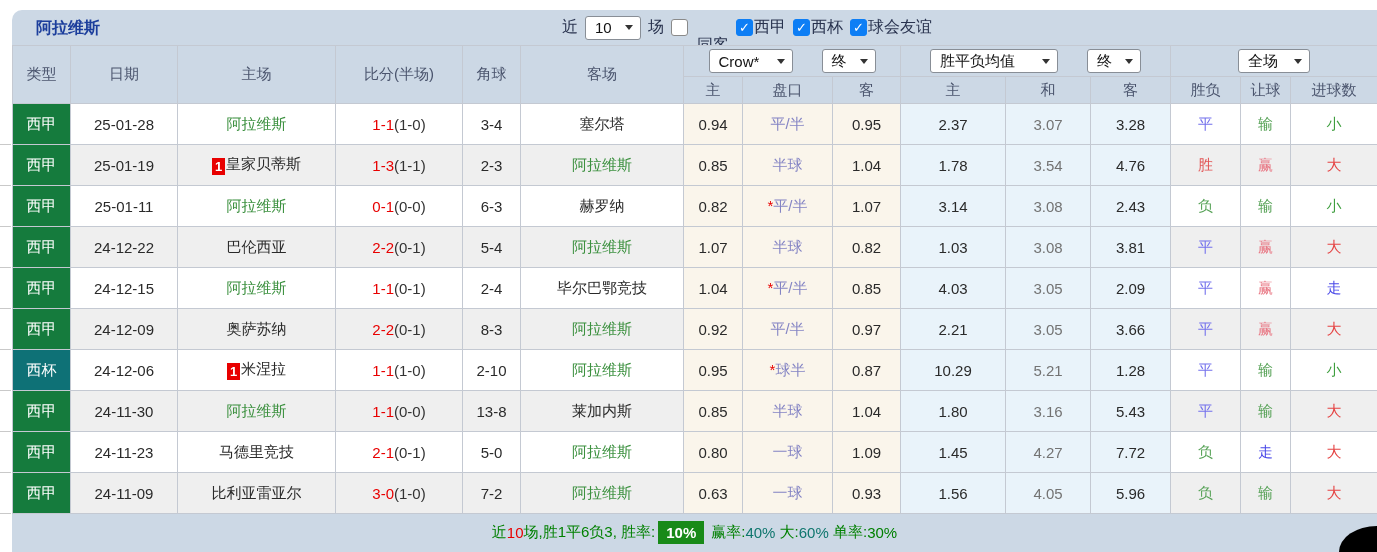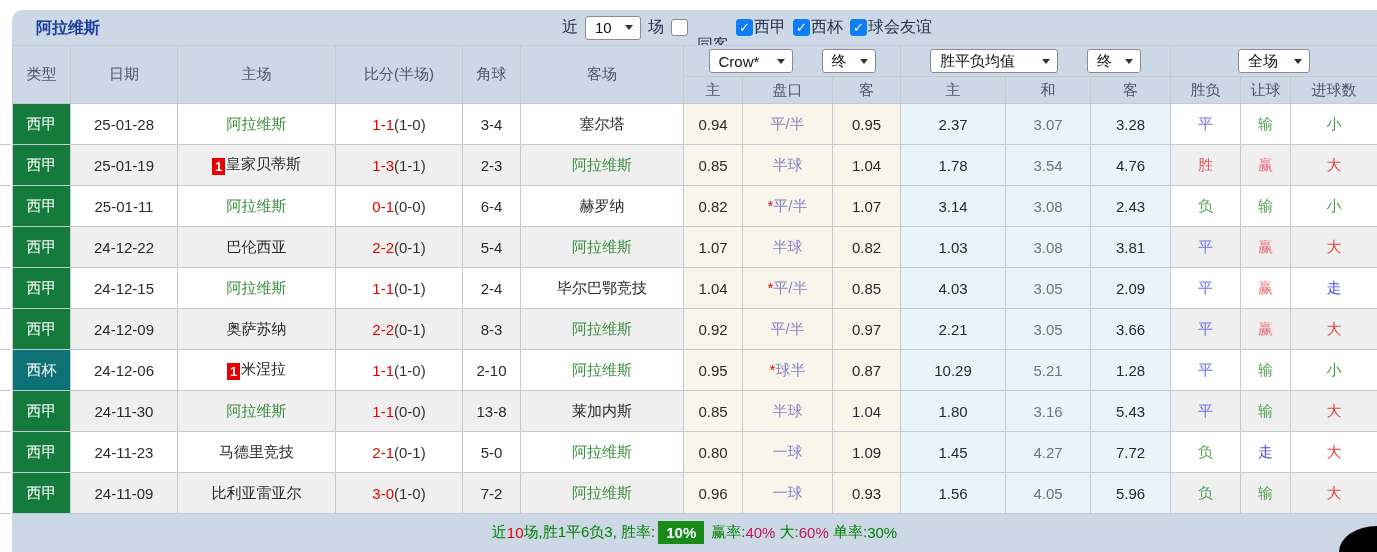--- a/index.html
+++ b/index.html
@@ -59,21 +59,21 @@
   .ht{color:#333;}
   .handicap{color:#8484c4;}
   .star{color:#e80000;}
   td.avg-mid{color:#737373;}
   .redbadge{display:inline-block;background:#e80000;color:#fff;font-size:13px;font-weight:bold;
             width:13px;height:17px;line-height:17px;text-align:center;margin-right:1px;vertical-align:-2px;}
 
   
   .footer{position:absolute;left:0;top:503px;width:100%;height:39px;display:flex;
           align-items:center;justify-content:center;font-size:15px;white-space:pre;}
-  .g{color:#018001;} .r{color:#e80000;} .b{color:#be185d;}
+  .g{color:#018001;} .r{color:#e80000;} .b{color:#0f766e;}
   .ratebox{background:#188a18;color:#fff;padding:3px 8px;margin:0 7px 0 3px;font-weight:bold;}
 
   
   .corner{position:absolute;right:0;bottom:0;width:38px;height:26px;background:#000;
           border-top-left-radius:38px 26px;}
 </style>
 </head>
 <body>
 
 <div class="stage">
@@ -222,21 +222,21 @@
             <td class="blue">4.76</td>
             <td class="res" style="color: rgb(226, 85, 85);">胜</td>
             <td class="res" style="color: rgb(232, 117, 130);">赢</td>
             <td class="res" style="color: rgb(229, 69, 69);">大</td>
           </tr>
           <tr>
             <td class="league liga">西甲</td>
             <td>25-01-11</td>
             <td><span class="green">阿拉维斯</span></td>
             <td><span class="ft">0-1</span><span class="ht">(0-0)</span></td>
-            <td>6-4</td>
+            <td>6-3</td>
             <td><span>赫罗纳</span></td>
             <td class="cream">0.82</td>
             <td class="cream handicap"><span class="star">*</span>平/半</td>
             <td class="cream">1.07</td>
             <td class="blue">3.14</td>
             <td class="blue avg-mid">3.08</td>
             <td class="blue">2.43</td>
             <td class="res" style="color: rgb(87, 162, 87);">负</td>
             <td class="res" style="color: rgb(87, 162, 87);">输</td>
             <td class="res" style="color: rgb(62, 158, 62);">小</td>
@@ -343,21 +343,21 @@
             <td class="res" style="color: rgb(74, 73, 232);">走</td>
             <td class="res" style="color: rgb(229, 69, 69);">大</td>
           </tr>
           <tr class="alt">
             <td class="league liga">西甲</td>
             <td>24-11-09</td>
             <td><span>比利亚雷亚尔</span></td>
             <td><span class="ft">3-0</span><span class="ht">(1-0)</span></td>
             <td>7-2</td>
             <td><span class="green">阿拉维斯</span></td>
-            <td class="cream">0.96</td>
+            <td class="cream">0.63</td>
             <td class="cream handicap">一球</td>
             <td class="cream">0.93</td>
             <td class="blue">1.56</td>
             <td class="blue avg-mid">4.05</td>
             <td class="blue">5.96</td>
             <td class="res" style="color: rgb(87, 162, 87);">负</td>
             <td class="res" style="color: rgb(87, 162, 87);">输</td>
             <td class="res" style="color: rgb(229, 69, 69);">大</td>
           </tr>
         </tbody>

